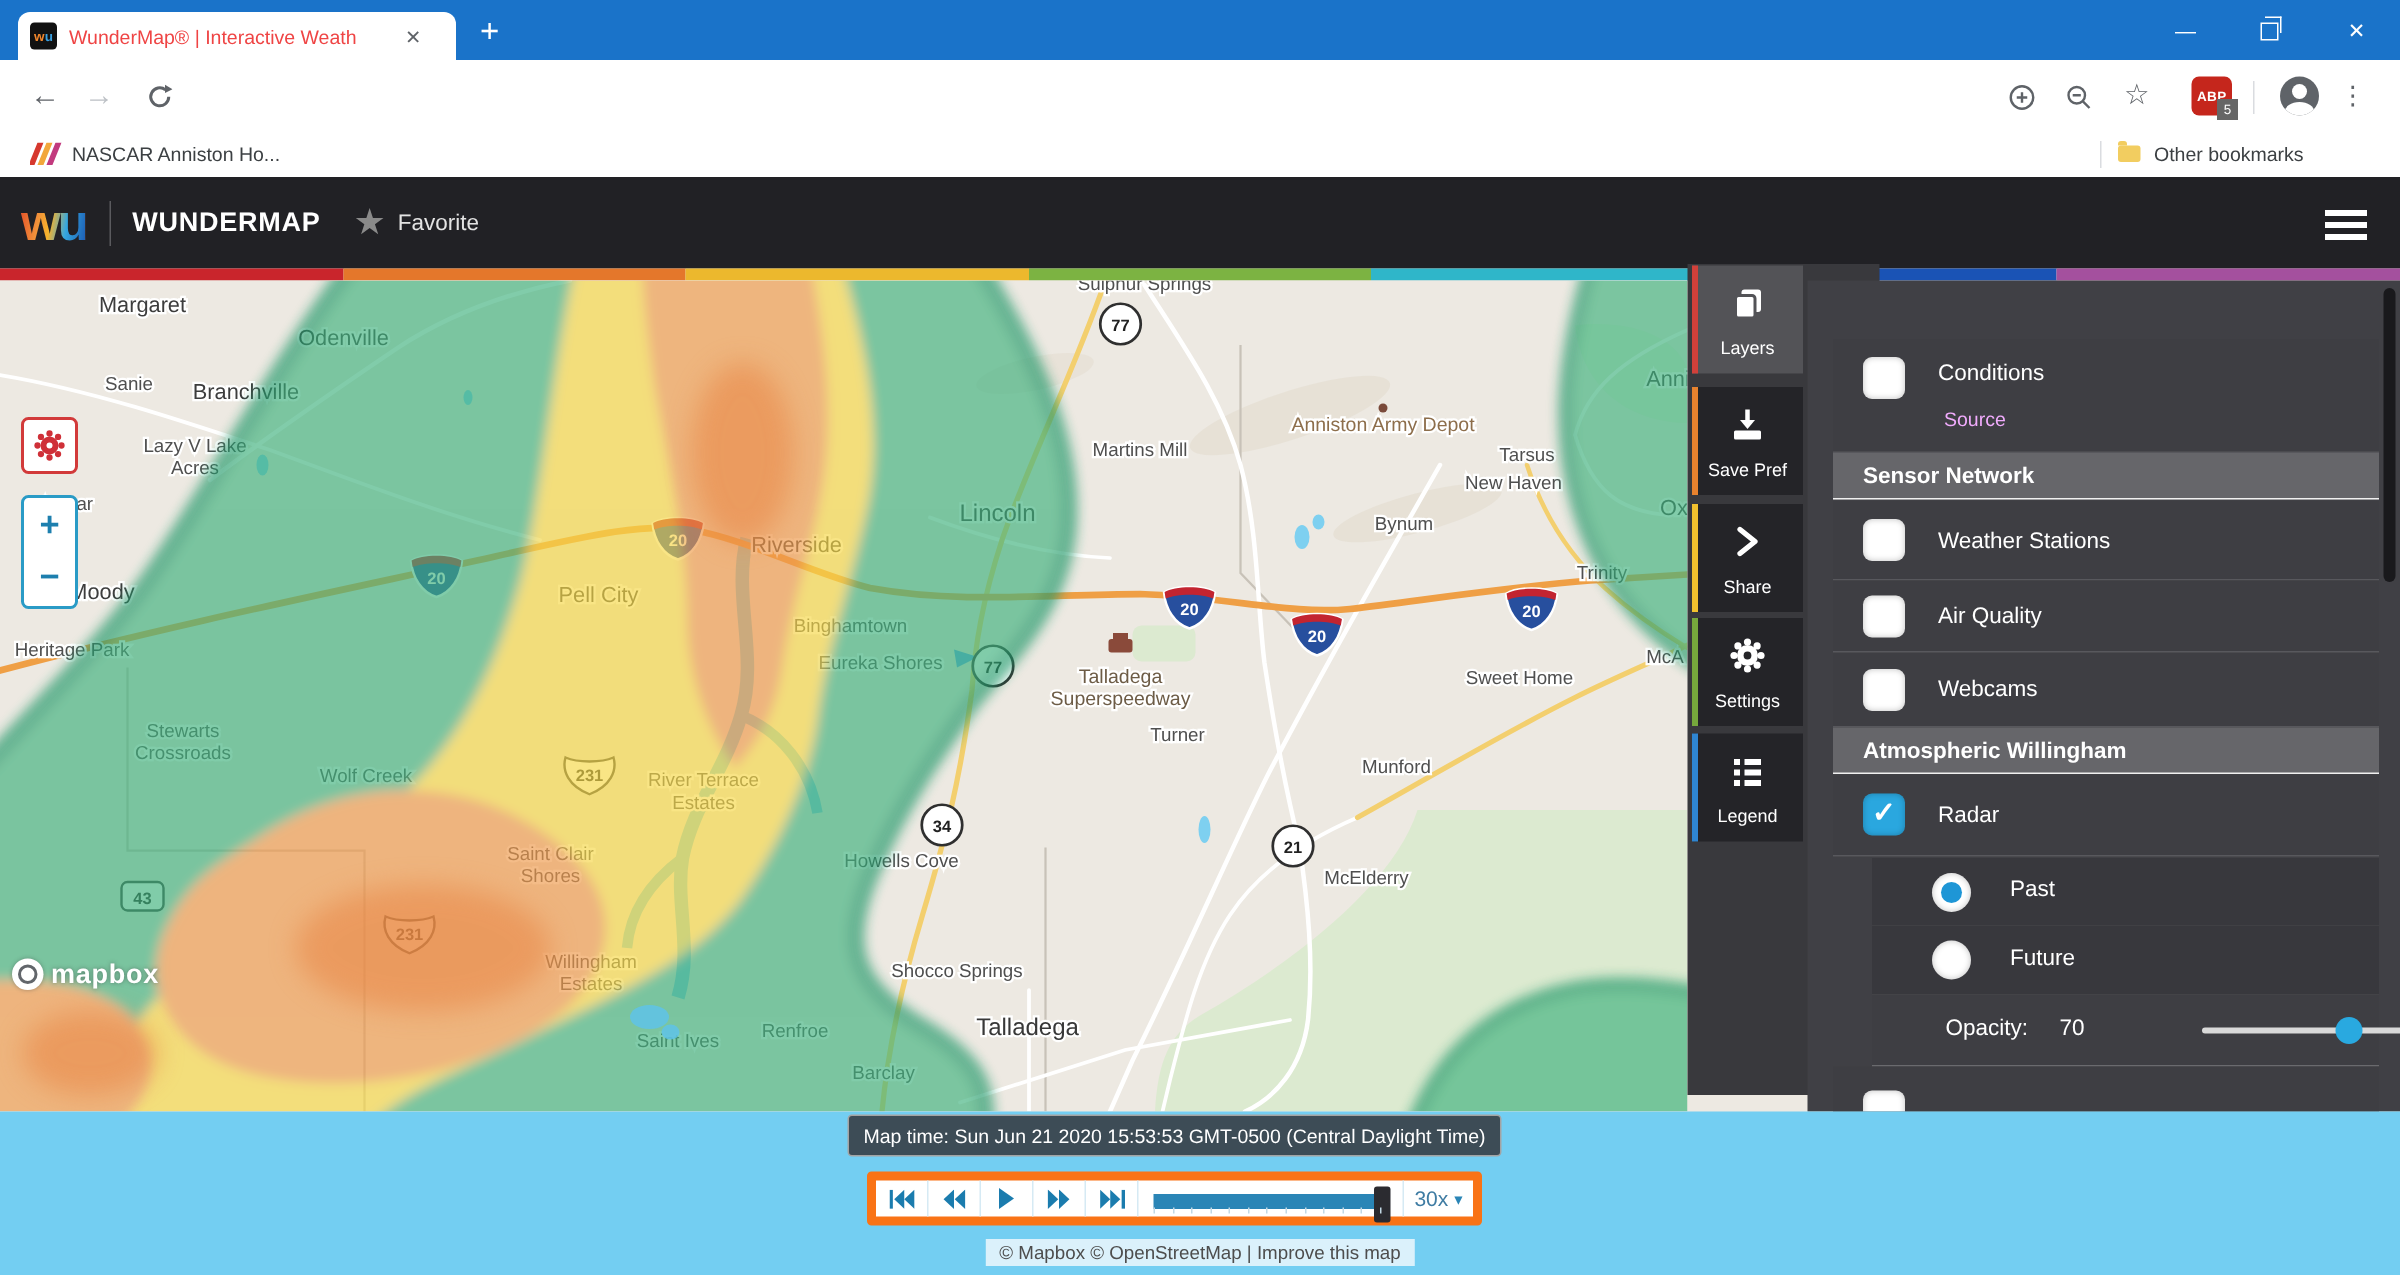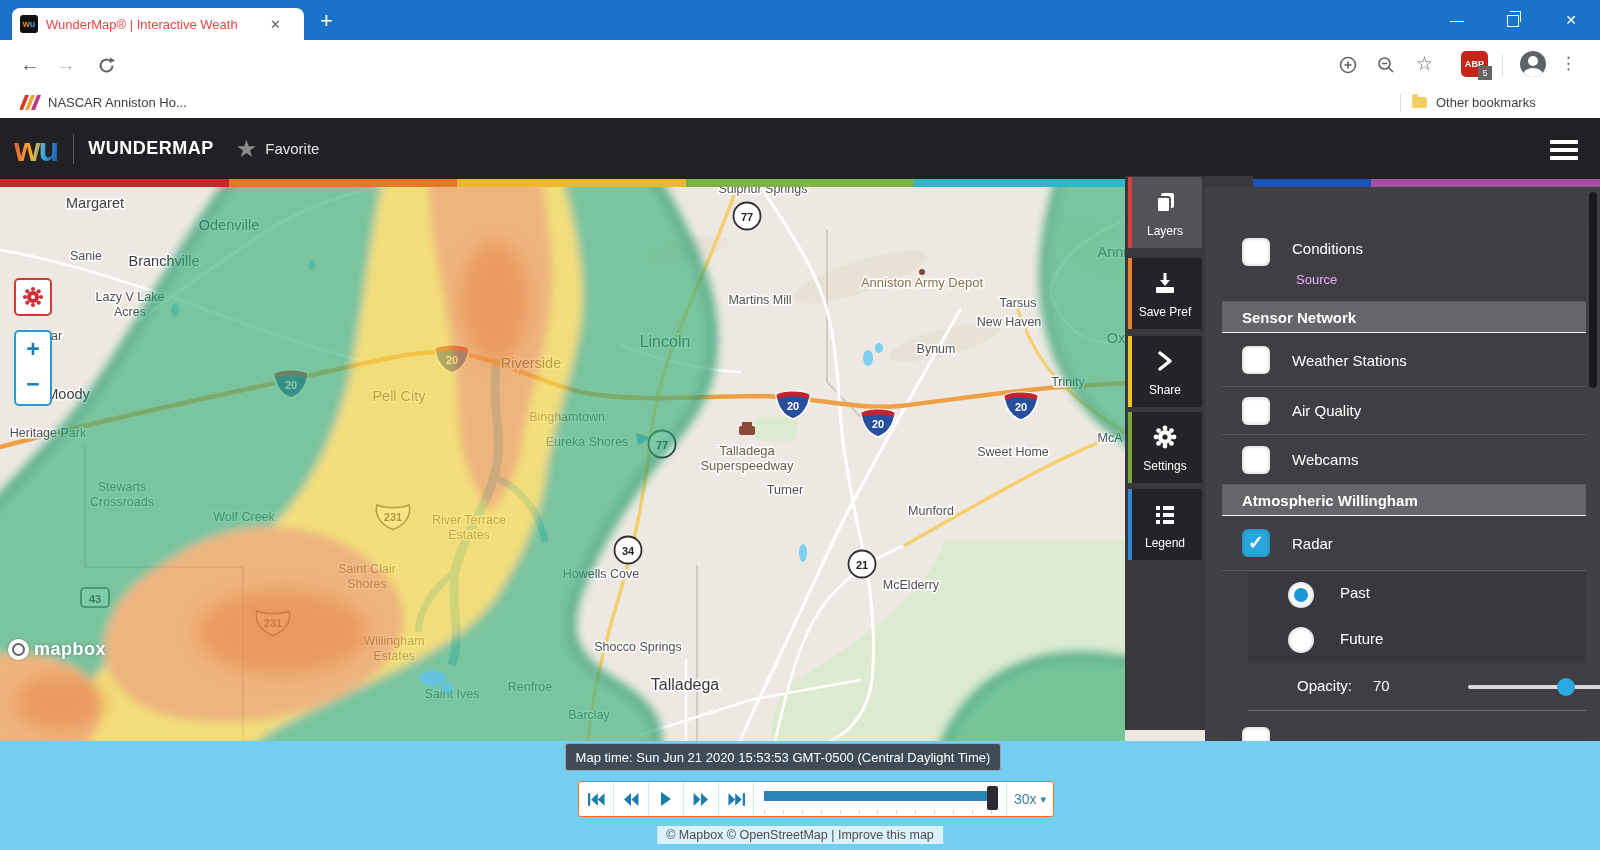--- a/index.html
+++ b/index.html
@@ -91,21 +91,21 @@
   .rowlabel{position:absolute;left:70px;}
   .radio{position:absolute;left:40px;width:26px;height:26px;border-radius:50%;background:#fff;box-shadow:inset 0 0 4px rgba(0,0,0,.25);}
   .radio.sel::before{content:"";position:absolute;left:6px;top:6px;width:14px;height:14px;border-radius:50%;background:#1e96d6;}
   #opacity-track{position:absolute;left:220px;top:22px;width:140px;height:4px;background:#d9d9d9;border-radius:2px;}
   #opacity-thumb{position:absolute;left:89px;top:-7px;width:18px;height:18px;border-radius:50%;background:#29a9e0;}
   #panel-scrollbar{position:absolute;left:384px;top:5px;width:8px;height:196px;background:#19191c;border-radius:4px;}
 
   
   #footer{left:0;top:741px;width:1600px;height:109px;background:#73cef2;}
   #maptime{left:565px;top:743px;width:436px;height:28px;background:#3d4c56;border:1px solid #a3a3a3;border-radius:3px;color:#fff;font-size:13px;text-align:center;line-height:28px;box-sizing:border-box;}
-  #mediabox{left:578px;top:781px;width:476px;height:36px;background:#fff;border:1px solid #f97316;border-radius:3px;box-sizing:border-box;display:flex;align-items:stretch;}
+  #mediabox{left:578px;top:781px;width:410px;height:36px;background:#fff;border:6px solid #f97316;border-radius:3px;box-sizing:border-box;display:flex;align-items:stretch;}
   .mbtn{width:34px;border-right:1px solid #d6eaf4;display:flex;align-items:center;justify-content:center;}
   #mslider{position:relative;flex:1;border-right:1px solid #d6eaf4;}
   #mtrack{position:absolute;left:10px;top:9px;right:14px;height:10px;background:#2a85b6;}
   #mthumb{position:absolute;right:8px;top:4px;width:11px;height:24px;background:#2b2b30;border-radius:2px;}
   #mticks{position:absolute;left:10px;right:14px;bottom:2px;height:4px;display:flex;justify-content:space-between;}
   #mticks i{width:1px;background:#c2d8e4;}
   #mspeed{width:46px;display:flex;align-items:center;justify-content:center;font-size:14px;color:#3f7ca3;}
   #mspeed .caret{color:#2a85b6;font-size:11px;margin-left:4px;}
   #attrib{left:50%;transform:translateX(-50%);top:826px;height:18px;line-height:18px;background:rgba(228,244,252,.92);color:#4d4d4d;font-size:12.5px;padding:0 9px;}
 </style>

